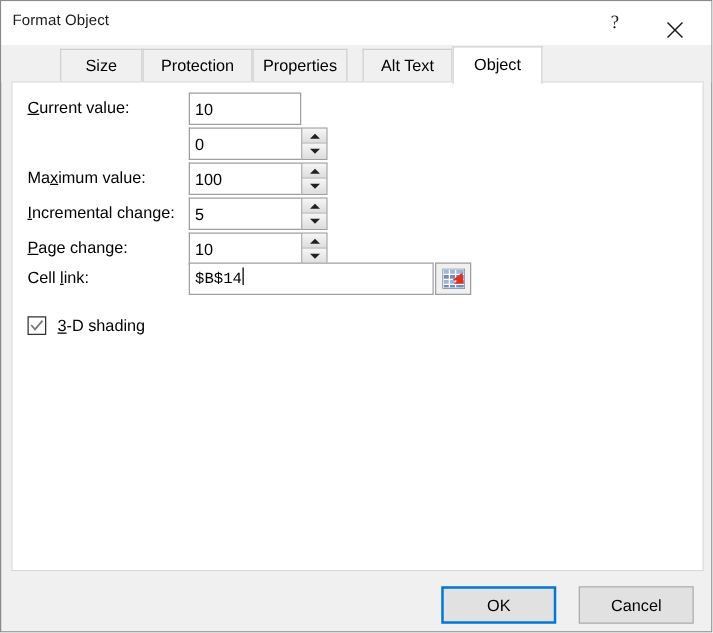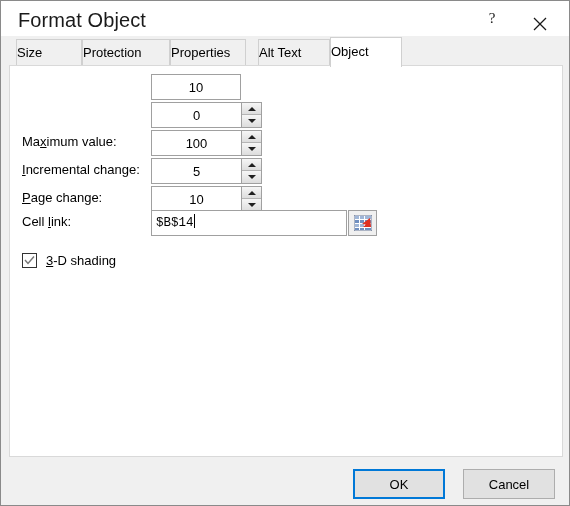--- a/index.html
+++ b/index.html
@@ -33,25 +33,24 @@
     left: 0; top: 0;
     width: 100%;
     height: 35px;
     background: #ffffff;
     box-sizing: border-box;
   }
   .title-text {
     position: absolute;
     left: 9px;
     top: 8px;
-    font-size: 20px;
+    font-size: 12px;
     color: #1a1a1a;
     letter-spacing: 0.1px;
     white-space: nowrap;
-    margin-left: 8px;
   }
   .tb-btn {
     position: absolute;
     top: 0;
     width: 46px;
     height: 35px;
     background: transparent;
     border: none;
     padding: 0;
     cursor: default;
@@ -79,23 +78,24 @@
     position: absolute;
     top: 3px;
     height: 27px;
     background: #f0f0f0;
     border: 1px solid #d0d0d0;
     border-bottom: none;
     box-sizing: border-box;
     font-size: 13px;
     color: #000;
     line-height: 25px;
-    text-align: left;
-    cursor: default;
-    white-space: nowrap;
+    text-align: center;
+    cursor: default;
+    white-space: nowrap;
+    margin-left: 32px;
   }
   .tab.active {
     background: #ffffff;
     border-color: #d0d0d0;
     top: 1px;
     height: 30px;
     line-height: 28px;
     z-index: 3;
   }
 
@@ -131,21 +131,20 @@
     position: absolute;
     background: #ffffff;
     border: 1px solid #a0a0a0;
     box-sizing: border-box;
     height: 26px;
     font-family: "Liberation Sans", sans-serif;
     font-size: 13px;
     color: #000;
     padding: 0 4px;
     outline: none;
-    text-align: center;
   }
   .txtbox.plain { left: 141px; width: 90px; }
   .txtbox.spin  { left: 141px; width: 90px; border-right: none; }
 
   .spinner {
     position: absolute;
     left: 231px;
     width: 21px;
     height: 26px;
     box-sizing: border-box;
@@ -291,20 +290,21 @@
       <div class="tab" style="left: 81px; width: 88px;">Protection</div>
       <div class="tab" style="left: 169px; width: 76px;">Properties</div>
       <div class="tab" style="left: 257px; width: 72px;">Alt Text</div>
       <div class="tab active" style="left: 329px; width: 72px;">Object</div>
     </div>
 
   <div class="panel">
 
     <div id="fieldrows">
         <div class="row" style="top: 8px; width: 100%;">
+          <div class="flabel"><span></span><u>C</u><span>urrent value:</span></div>
           <input type="text" class="txtbox plain" value="10" style="">
         </div>
         <div class="row" style="top: 36px; width: 100%;">
           <input type="text" class="txtbox spin" value="0" style="">
           <div class="spinner">
             <div class="sp up">
               <i></i>
             </div>
             <div class="sp down">
               <i></i>

